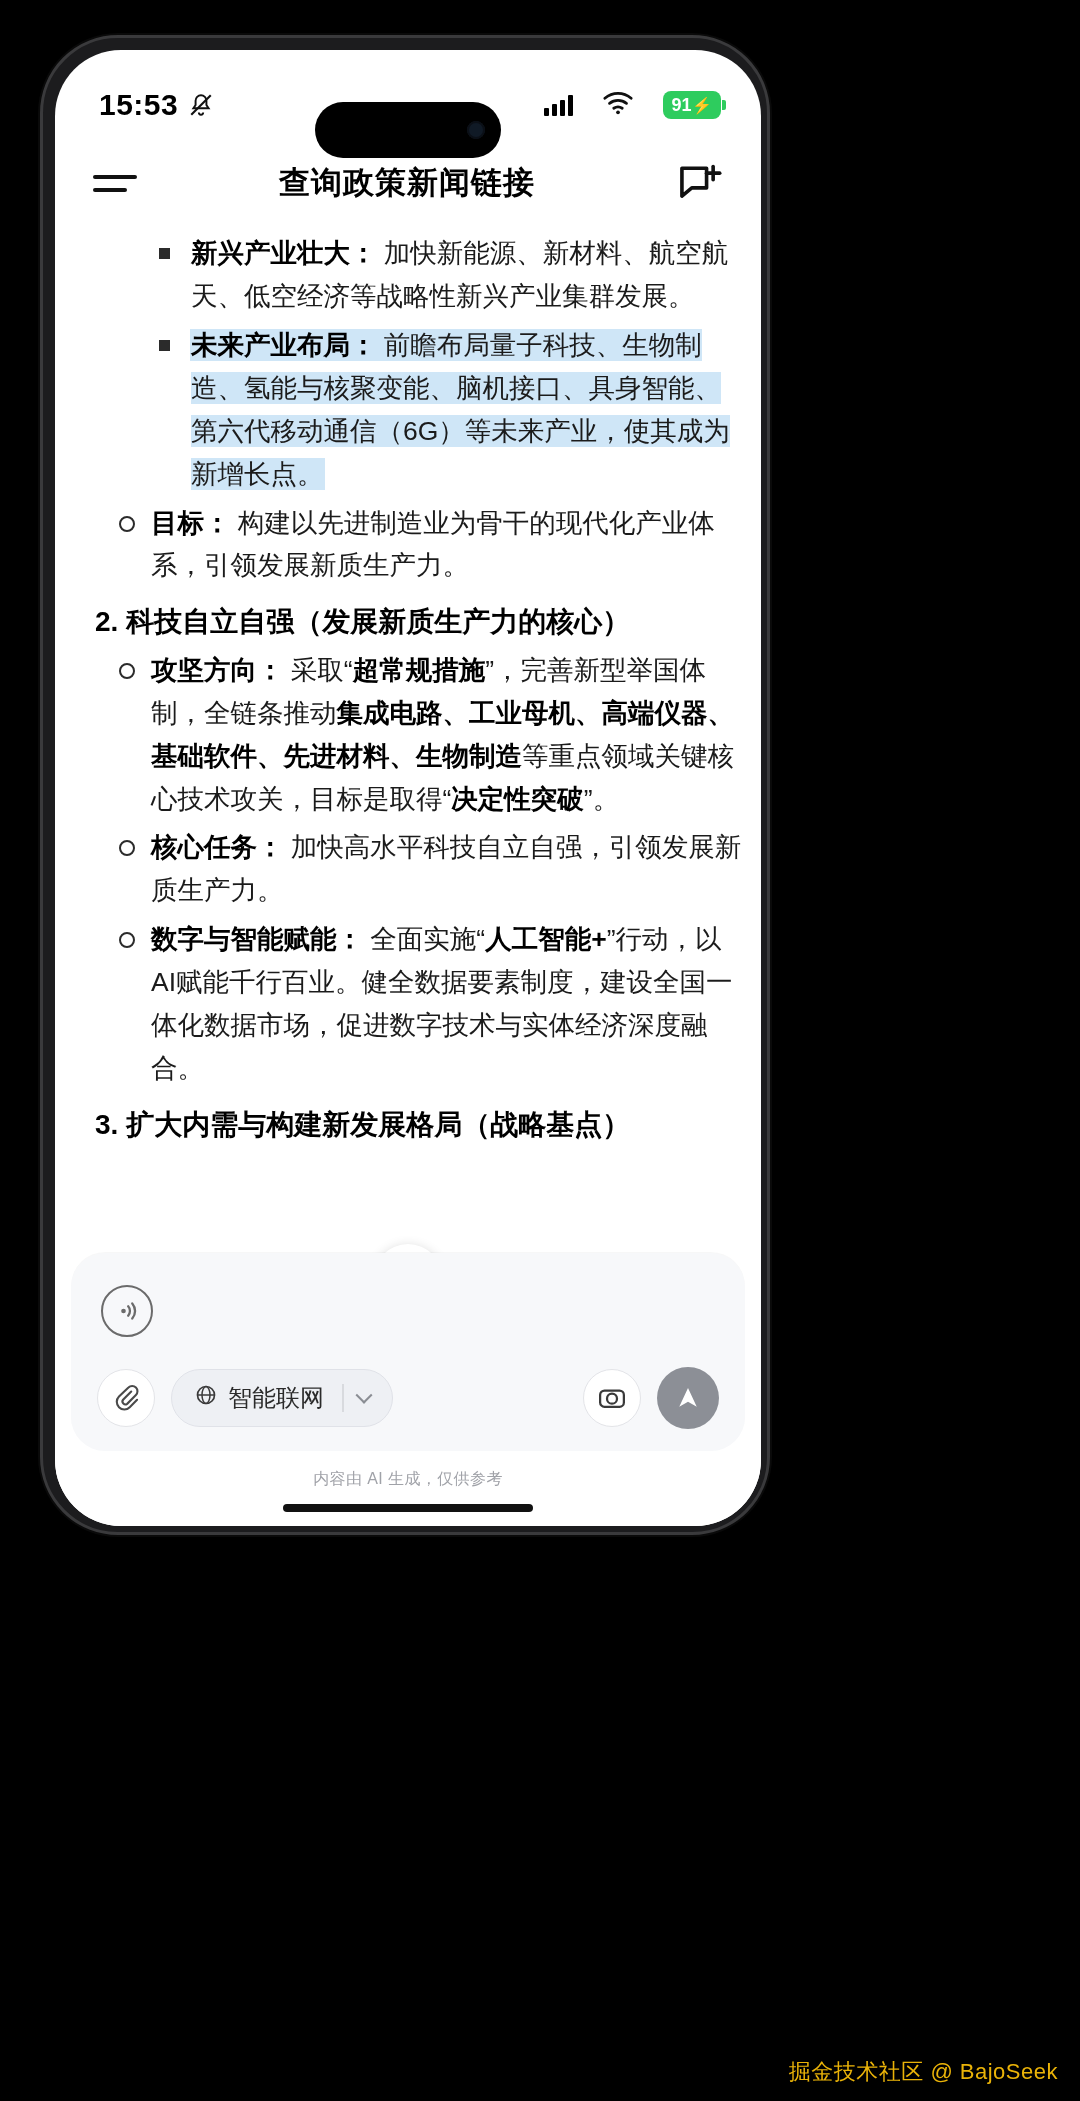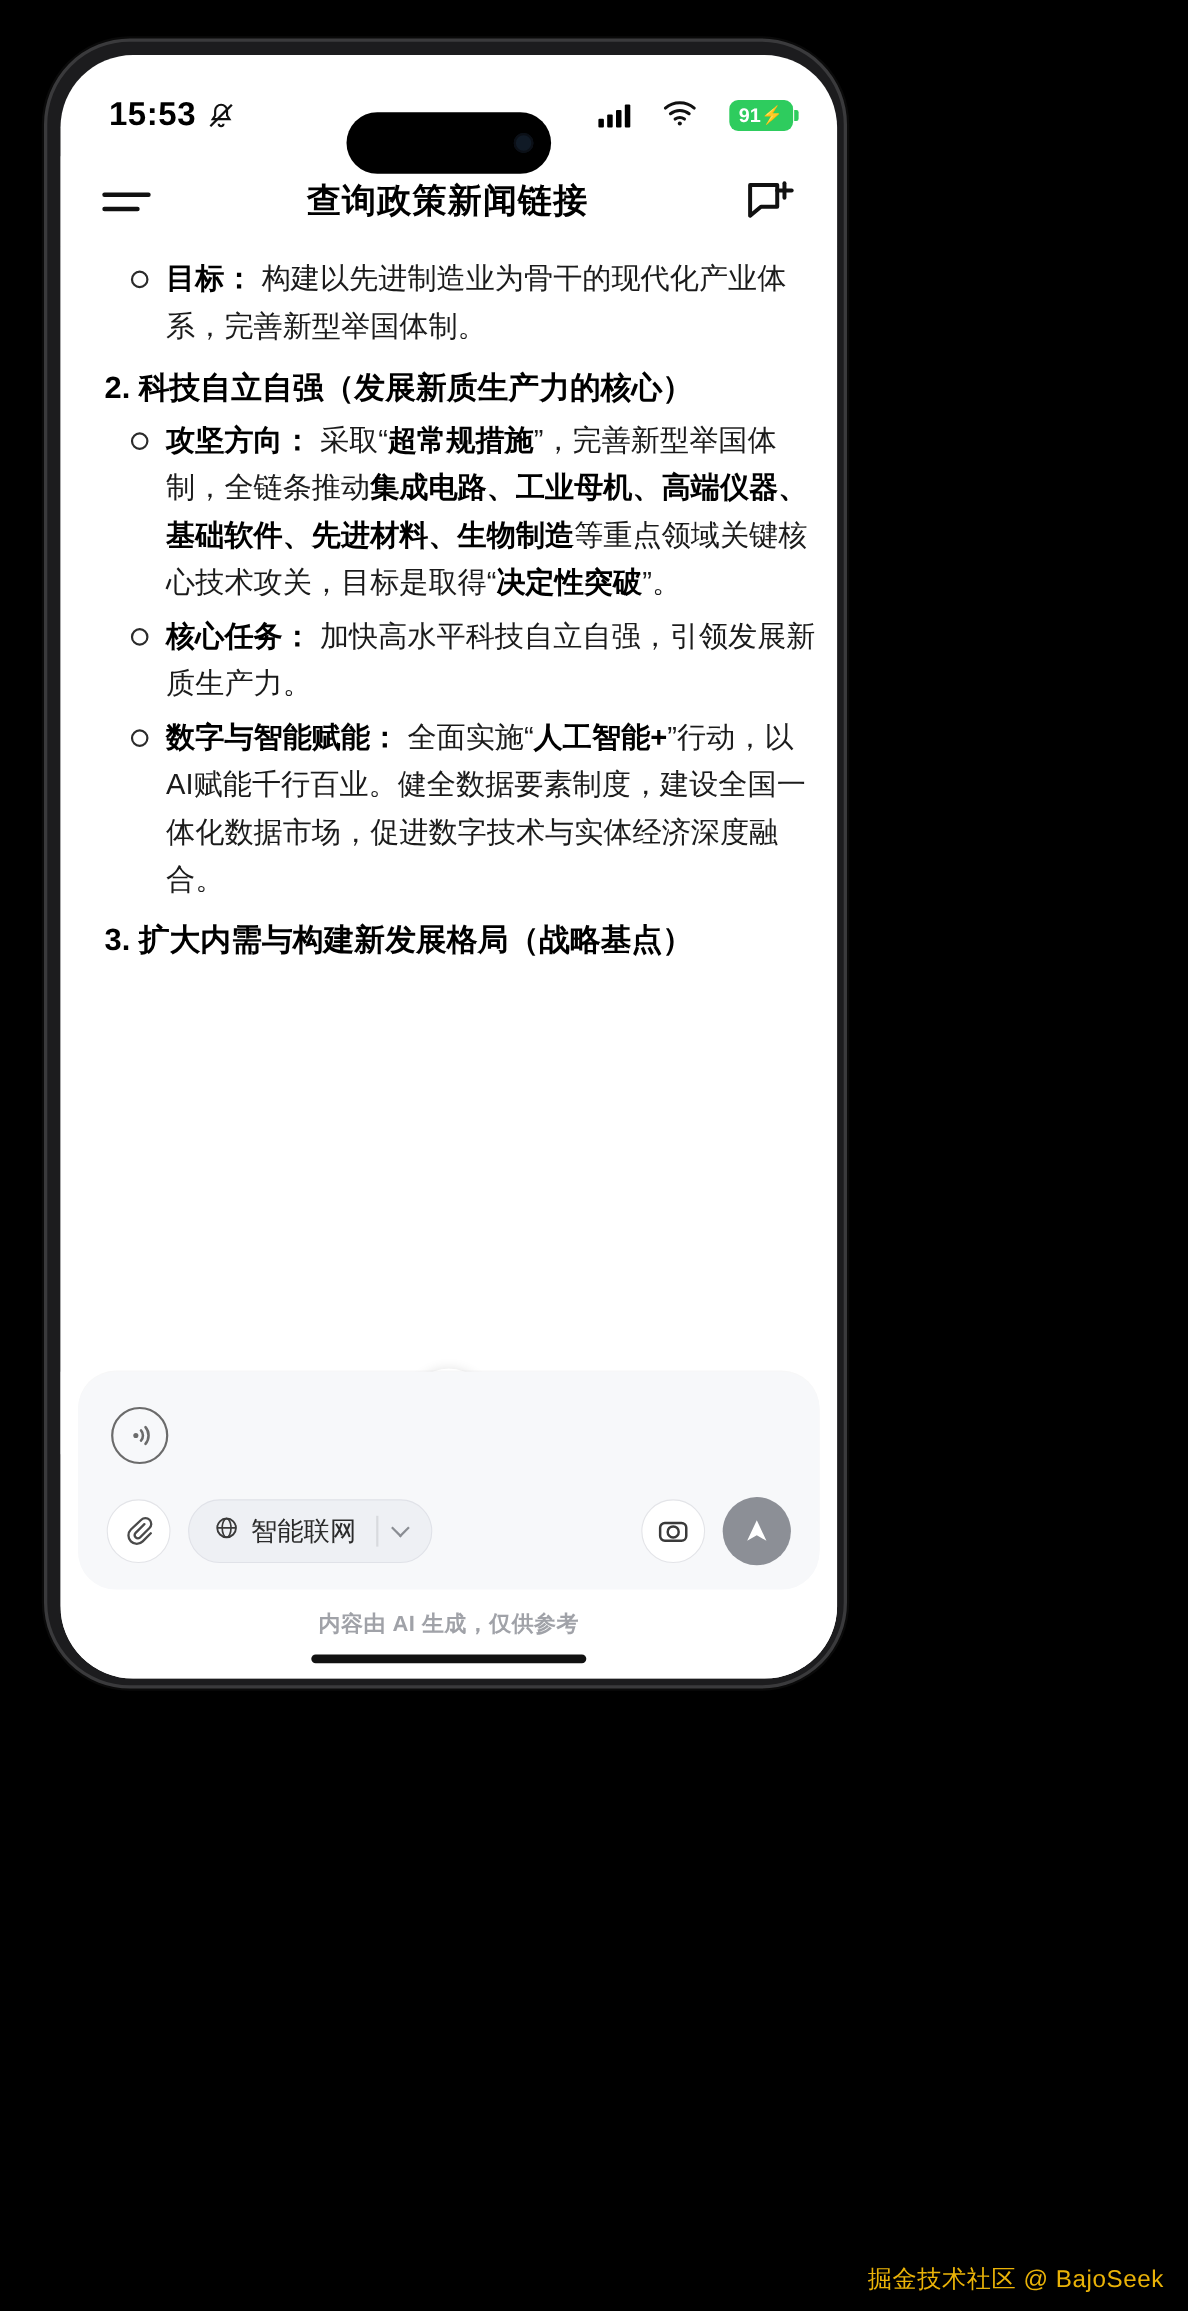--- a/index.html
+++ b/index.html
@@ -234,24 +234,23 @@
   }
   .spacer { flex: 1 1 auto; }
   .send-btn {
     width: 62px; height: 62px; border-radius: 50%;
     background: #8c8f96;
     display: flex; align-items: center; justify-content: center;
     flex: 0 0 auto;
   }
   .disclaimer {
     text-align: center;
-    font-size: 20px; color: #a0a2a8;
+    font-size: 16px; color: #a0a2a8;
     padding: 18px 0 10px;
     letter-spacing: .4px;
-    font-weight: bold;
   }
   .home-indicator {
     width: 250px; height: 8px; border-radius: 4px;
     background: #111;
     margin: 4px auto 14px;
   }
 
   
   .watermark {
     position: absolute;
@@ -314,24 +313,32 @@
           <svg width="46" height="40" viewBox="0 0 28 24">
             <path d="M3 3h15v12H9l-6 5V3z" fill="none" stroke="#111" stroke-width="2.2" stroke-linejoin="round"></path>
             <line x1="22" y1="2" x2="22" y2="10" stroke="#111" stroke-width="2.2" stroke-linecap="round"></line>
             <line x1="18" y1="6" x2="26" y2="6" stroke="#111" stroke-width="2.2" stroke-linecap="round"></line>
           </svg>
         </div>
       </div>
 
       <div class="content">
 
+        <ul class="lvl-sq">
+          <li class="sq">
+            <span class="b">新兴产业壮大：</span><span> 加快新能源、新材料、航空航天、低空经济等战略性新兴产业集群发展。</span>
+          </li>
+          <li class="sq">
+            <span class="hl"><span class="b">未来产业布局：</span><span> 前瞻布局量子科技、生物制造、氢能与核聚变能、脑机接口、具身智能、第六代移动通信（6G）等未来产业，使其成为新增长点。</span></span>
+          </li>
+        </ul>
 
         <ul class="lvl-cir">
           <li class="cir">
-            <span class="b">目标：</span><span> 构建以先进制造业为骨干的现代化产业体系，完善新型举国体制。</span>
+            <span class="b">目标：</span><span> 构建以先进制造业为骨干的现代化产业体系，引领发展新质生产力。</span>
           </li>
         </ul>
 
         <div class="num-head">2. 科技自立自强（发展新质生产力的核心）</div>
 
         <ul class="lvl-cir">
           <li class="cir">
             <span class="b">攻坚方向：</span><span><span> 采取“</span><span class="b">超常规措施</span><span>”，完善新型举国体制，全链条推动</span><span class="b">集成电路、工业母机、高端仪器、基础软件、先进材料、生物制造</span><span>等重点领域关键核心技术攻关，目标是取得“</span><span class="b">决定性突破</span><span>”。</span></span>
           </li>
           <li class="cir">

